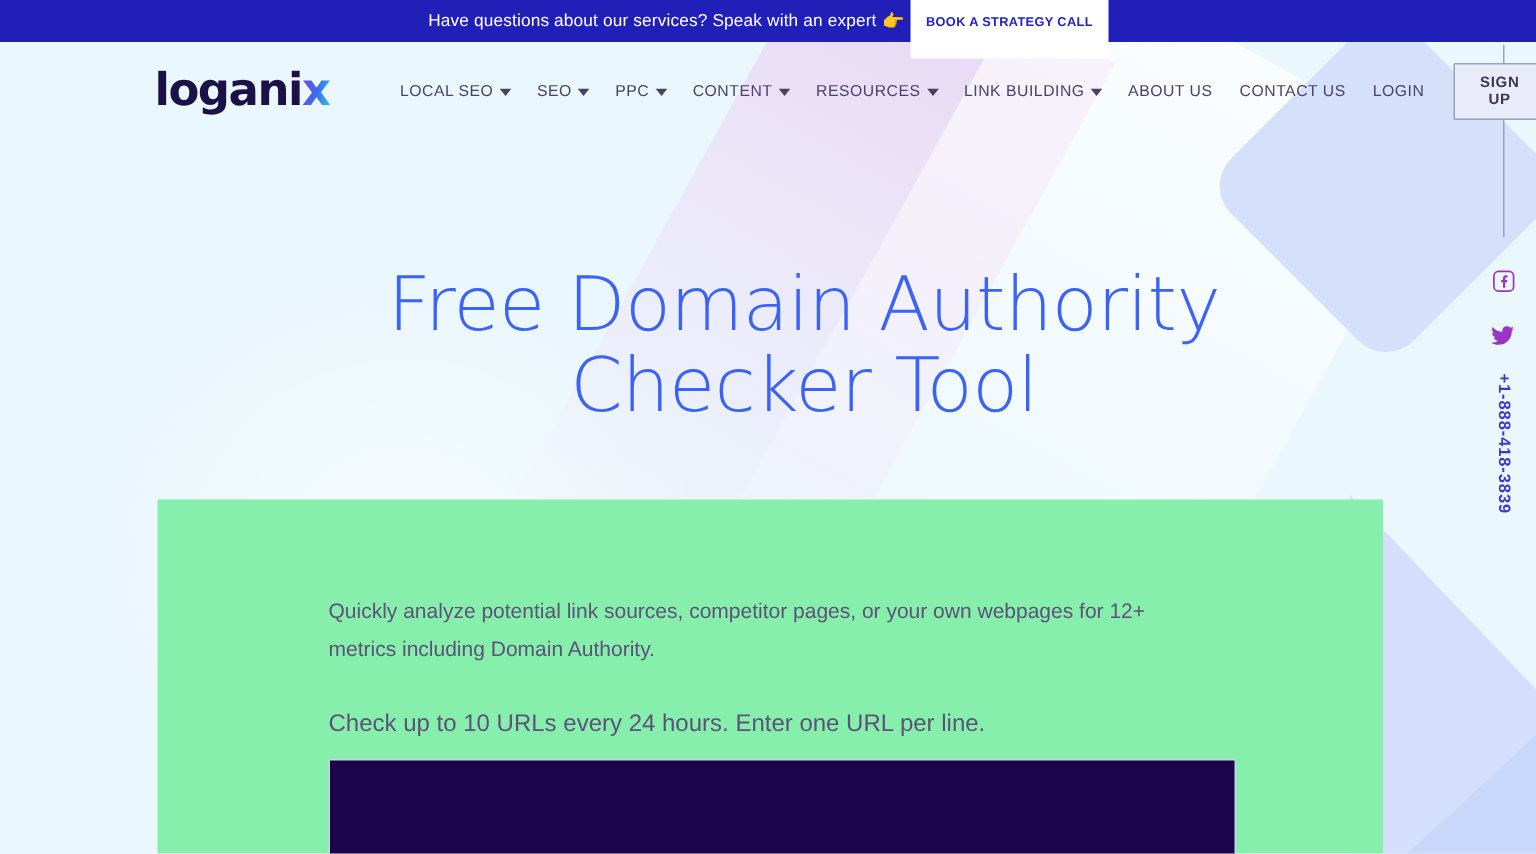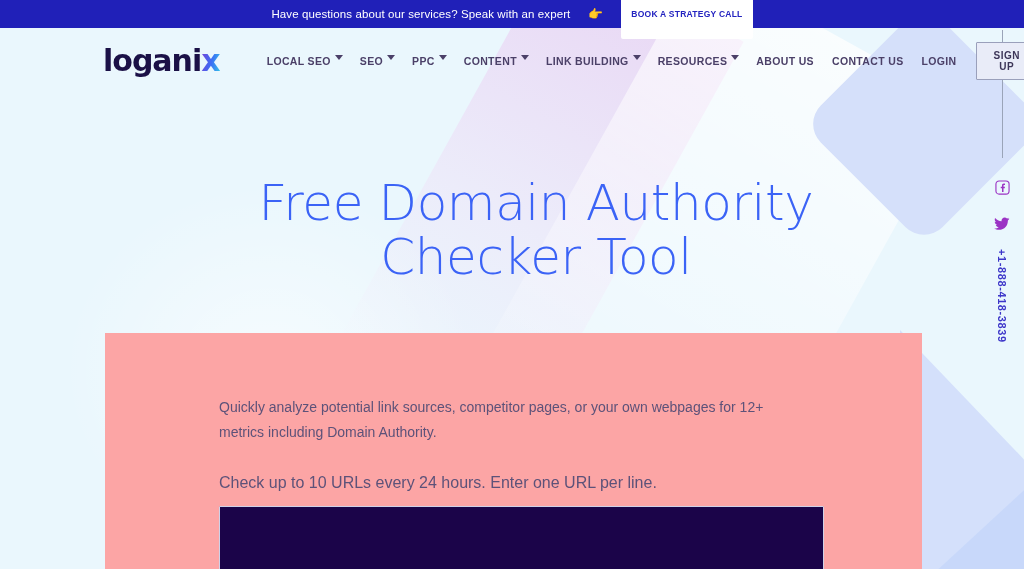--- a/index.html
+++ b/index.html
@@ -59,21 +59,21 @@
     left:60px; top:180px;
     width:420px; height:380px;
     background:radial-gradient(ellipse at center, rgba(255,255,255,0.55) 0%, rgba(255,255,255,0) 70%);
   }
 
   
   .top-banner {
     position:absolute; left:0; top:0; width:1024px; height:28px;
     background:#2020b8;
     display:flex; align-items:center; justify-content:center;
-    gap:18px; z-index:10;
+    gap:4px; z-index:10;
   }
   .banner-text {
     color:#ffffff; font-size:11.5px; letter-spacing:.1px; white-space:nowrap;
   }
   .banner-emoji { font-size:12px; }
   .banner-btn {
     background:#ffffff; color:#2323c0;
     font-size:8.5px; font-weight:bold; letter-spacing:.25px;
     padding:20px 10px; border:none; border-radius:2px;
     white-space:nowrap; cursor:pointer;
@@ -94,22 +94,22 @@
   }
   .logo .x {
     background:linear-gradient(100deg,#7b3fd4 0%,#3b6ef5 55%,#32c9e8 100%);
     -webkit-background-clip:text; background-clip:text;
     color:transparent; -webkit-text-fill-color:transparent;
   }
   .nav {
     display:flex; align-items:center; gap:0; margin-left:38px;
   }
   .nav-item {
-    display:flex; align-items:flex-start; gap:4px;
-    color:#4b4068; font-size:10.5px; font-weight:700;
+    display:flex; align-items:center; gap:4px;
+    color:#4b4068; font-size:10.5px; font-weight:400;
     letter-spacing:.35px; padding:6px 9px; cursor:pointer;
     white-space:nowrap;
   }
   .chev { width:7px; height:5px; display:inline-block; }
   .chev svg { display:block; }
   .signup-btn {
     margin-left:10px;
     border:1px solid #9aa0bb;
     background:#e9ecf8;
     color:#3c3558;
@@ -142,21 +142,21 @@
     font-size:50px; font-weight:300; line-height:1.08;
     color:#3b63f6; letter-spacing:-0.4px;
     font-family:"DejaVu Sans", sans-serif;
   }
   .hero h1 .line2 { display:block; }
 
   
   .card {
     position:absolute; left:105px; top:333px;
     width:817px; height:236px;
-    background:#fca5a5; z-index:6;
+    background:#86efac; z-index:6;
   }
   .card-inner { padding:62px 0 0 114px; }
   .lead {
     color:#5d5279; font-size:14px; line-height:1.78;
     max-width:590px;
   }
   .sub {
     margin-top:26px;
     color:#5d5279; font-size:16px; line-height:1.5;
   }
@@ -229,30 +229,30 @@
     <div class="nav-item">
       <span>CONTENT</span>
       <span class="chev">
         <svg viewBox="0 0 8 5" width="8" height="5">
             <path d="M0 0 L4 5 L8 0 Z" fill="#4b4068"></path>
           </svg>
       </span>
     </div>
 
     <div class="nav-item">
+      <span>RESOURCES</span>
+      <span class="chev">
+        <svg viewBox="0 0 8 5" width="8" height="5">
+            <path d="M0 0 L4 5 L8 0 Z" fill="#4b4068"></path>
+          </svg>
+      </span>
+    </div>
+
+    <div class="nav-item">
       <span>LINK BUILDING</span>
-      <span class="chev">
-        <svg viewBox="0 0 8 5" width="8" height="5">
-            <path d="M0 0 L4 5 L8 0 Z" fill="#4b4068"></path>
-          </svg>
-      </span>
-    </div>
-
-    <div class="nav-item">
-      <span>RESOURCES</span>
       <span class="chev">
         <svg viewBox="0 0 8 5" width="8" height="5">
             <path d="M0 0 L4 5 L8 0 Z" fill="#4b4068"></path>
           </svg>
       </span>
     </div>
 
     <div class="nav-item">
       <span>ABOUT US</span>
     </div>

